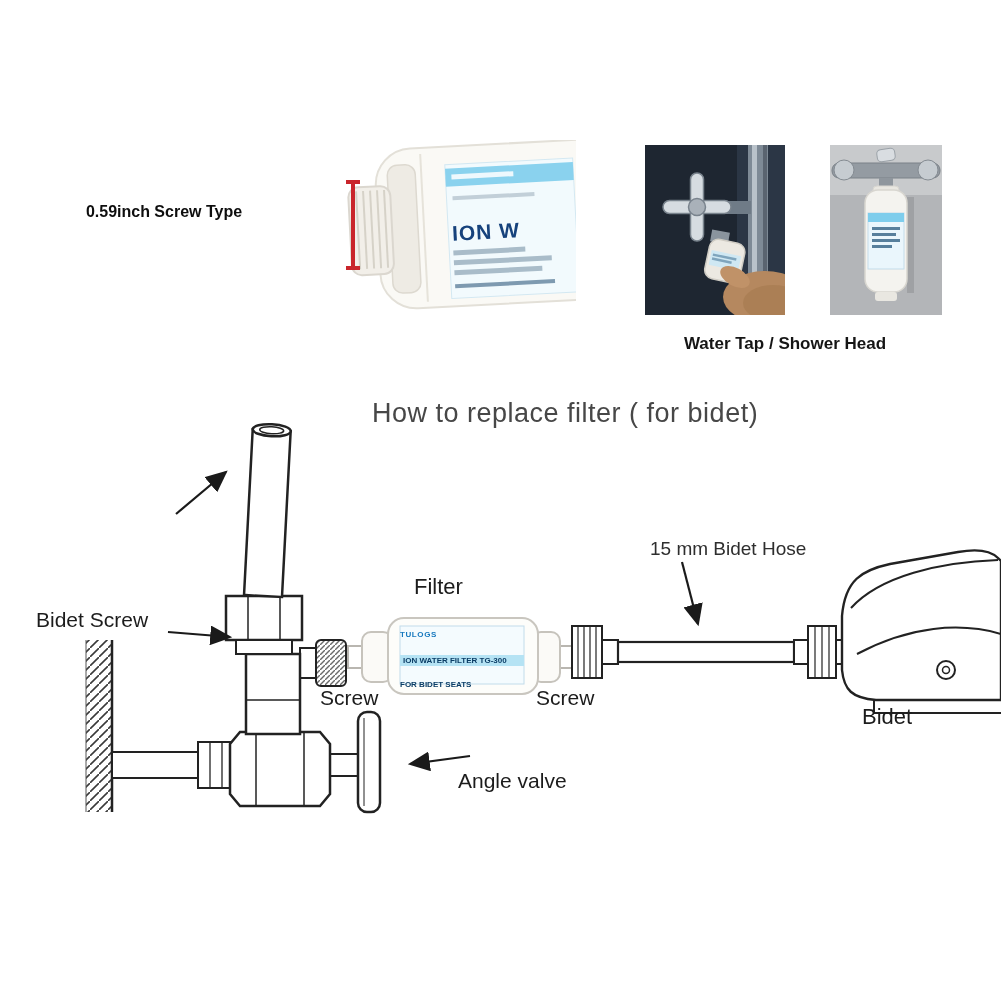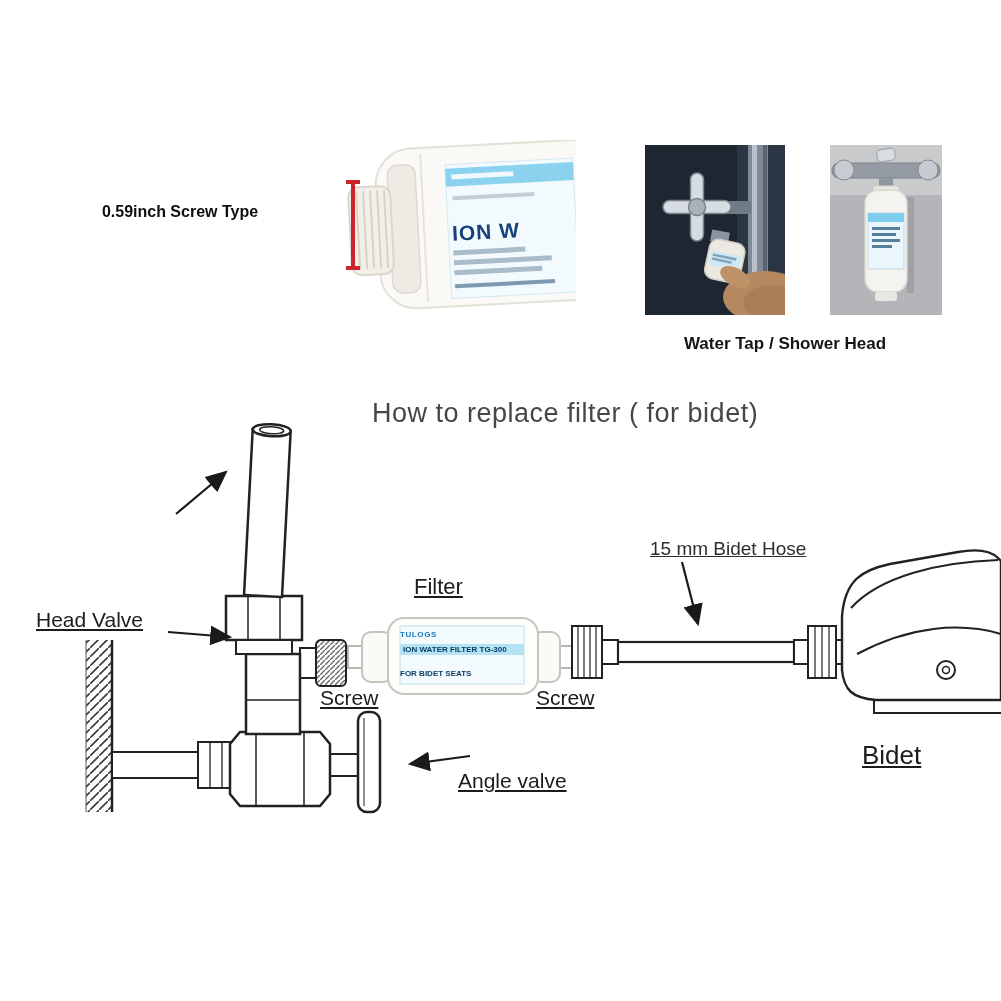--- a/index.html
+++ b/index.html
@@ -1,53 +1,53 @@
 <!DOCTYPE html>
 <html><head>
 <meta charset="utf-8">
 <style>
   * { margin:0; padding:0; box-sizing:border-box; }
   html,body { width:1001px; height:1001px; background:#ffffff; font-family:"Liberation Sans", sans-serif; }
   #canvas { position:absolute; left:0; top:0; width:1001px; height:1001px; background:#fff; overflow:hidden; }
   .abs { position:absolute; }
 
   
-  .spec-note { left:36px; top:198px; width:288px; text-align:center; font-weight:bold; font-size:16px; line-height:27px; color:#0e0e0e; }
+  .spec-note { left:20px; top:198px; width:288px; text-align:center; font-weight:bold; font-size:16px; line-height:27px; color:#0e0e0e; }
 
   
   .bigphoto { left:340px; top:140px; width:236px; height:172px; overflow:hidden; }
   .bigphoto-label { position:absolute; left:112px; top:80px; font-size:21px; font-weight:bold; color:#16427c; transform:rotate(-3deg); letter-spacing:1px; }
 
   
   .dim-marker { left:346px; top:180px; width:14px; height:90px; display:flex; flex-direction:column; align-items:center; }
   .dim-cap { width:14px; height:4px; background:#c9252b; }
   .dim-stem { width:4px; flex:1; background:#c9252b; }
 
   
   .photo1 { left:645px; top:145px; width:140px; height:170px; }
   .photo2 { left:830px; top:145px; width:112px; height:170px; }
   .photos-caption { left:620px; top:334px; width:330px; text-align:center; font-weight:bold; font-size:17px; color:#151515; }
 
   
   .section-title { left:372px; top:398px; width:560px; font-size:27px; color:#474747; letter-spacing:0.5px; }
 
   
-  .dlabel { color:#1c1c1c; font-size:21px;text-decoration:underline; }
+  .dlabel { color:#1c1c1c; font-size:21px; }
   .lbl-bidet-valve { left:36px; top:608px; }
   .lbl-filter { left:414px; top:574px; font-size:22px; }
   .lbl-screw-left { left:320px; top:686px; }
   .lbl-screw-right { left:536px; top:686px; }
   .lbl-hose { left:650px; top:538px; font-size:19px; color:#2e2e2e; }
-  .lbl-bidet { left:862px; top:740px; font-size:26px; }
+  .lbl-bidet { left:862px; top:704px; font-size:22px; }
   .lbl-angle-valve { left:458px; top:744px;margin-top:25px; }
 
   
   .filter-label { left:400px; top:626px; width:124px; height:58px; display:flex; flex-direction:column; padding-top:4px; }
   .filter-brand { font-size:8px; font-weight:bold; color:#1678be; letter-spacing:0.6px; }
-  .filter-name { font-size:8px; font-weight:bold; color:#0b3d66; background:#b5e3f4; padding:1px 3px; margin-top:5px; white-space:nowrap; }
+  .filter-name { font-size:8px; font-weight:bold; color:#0b3d66; background:#b5e3f4; padding:1px 3px; margin-top:16px; white-space:nowrap; }
   .filter-purpose { font-size:8px; font-weight:bold; color:#0b3d66; margin-top:14px; }
   .micro-bar { height:2px; background:#9fb6c4; margin-top:3px; }
   .micro-bar.b1 { width:62px; } .micro-bar.b2 { width:42px; }
 
   svg { display:block; }
 </style>
 </head>
 <body>
 
 <div id="canvas">
@@ -238,21 +238,21 @@
   </svg>
 
   <div class="abs filter-label">
     <div class="filter-brand">TULOGS</div>
     <div class="filter-name">ION WATER FILTER TG-300</div>
     <div class="filter-purpose">FOR BIDET SEATS</div>
     <div class="micro-bar b1"></div>
     <div class="micro-bar b2"></div>
   </div>
 
-  <div class="abs dlabel lbl-bidet-valve">Head Valve</div>
+  <div class="abs dlabel lbl-bidet-valve">Bidet Screw</div>
   <div class="abs dlabel lbl-filter">Filter</div>
   <div class="abs dlabel lbl-screw-left">Screw</div>
   <div class="abs dlabel lbl-screw-right">Screw</div>
   <div class="abs dlabel lbl-hose">15 mm Bidet Hose</div>
   <div class="abs dlabel lbl-bidet">Bidet</div>
   <div class="abs dlabel lbl-angle-valve">Angle valve</div>
 
 </div>
 
 </body></html>

